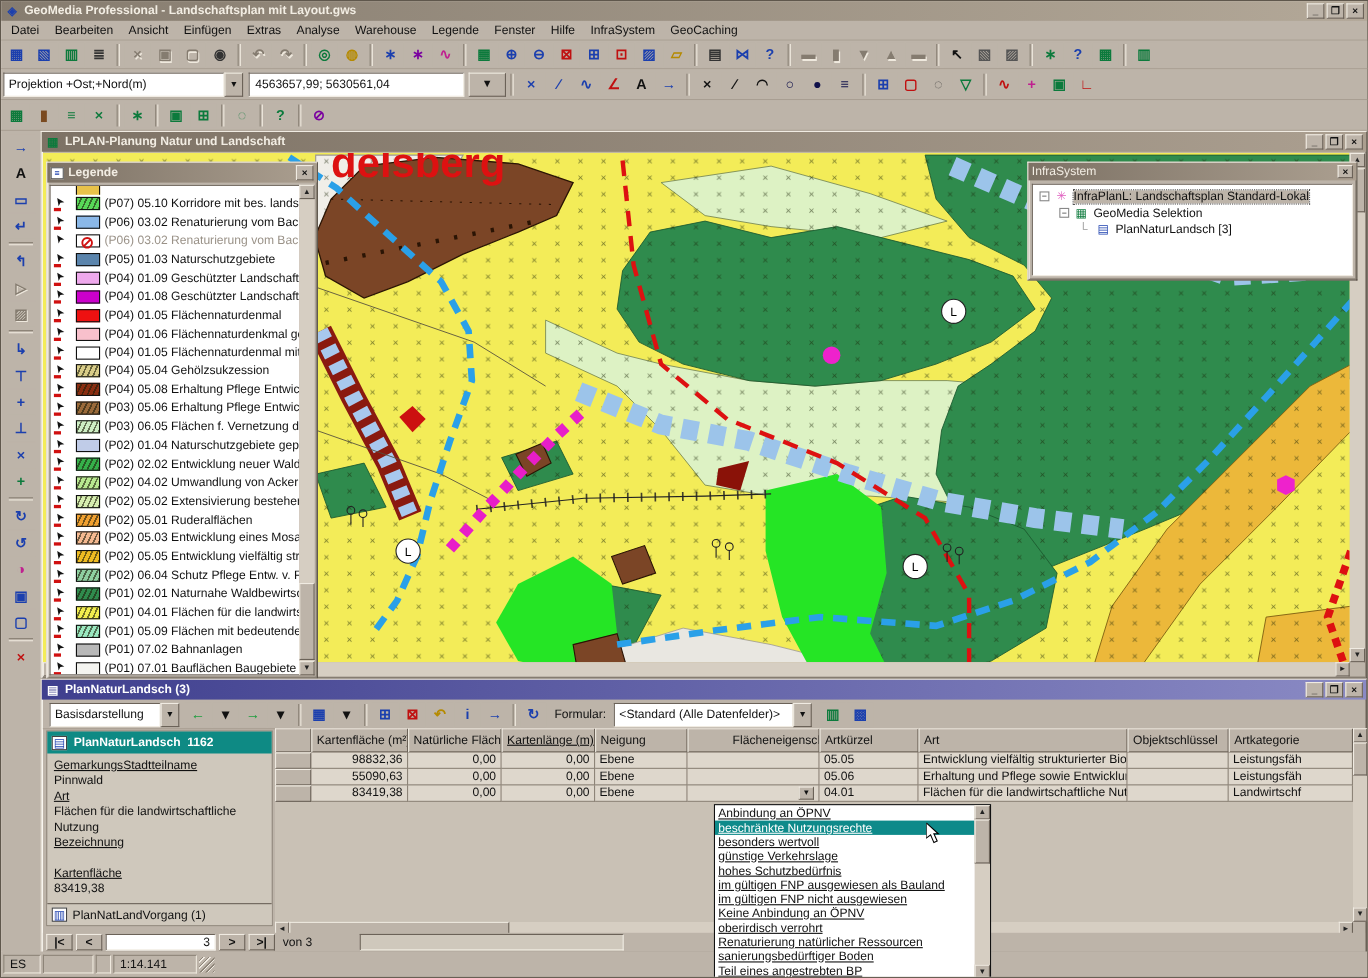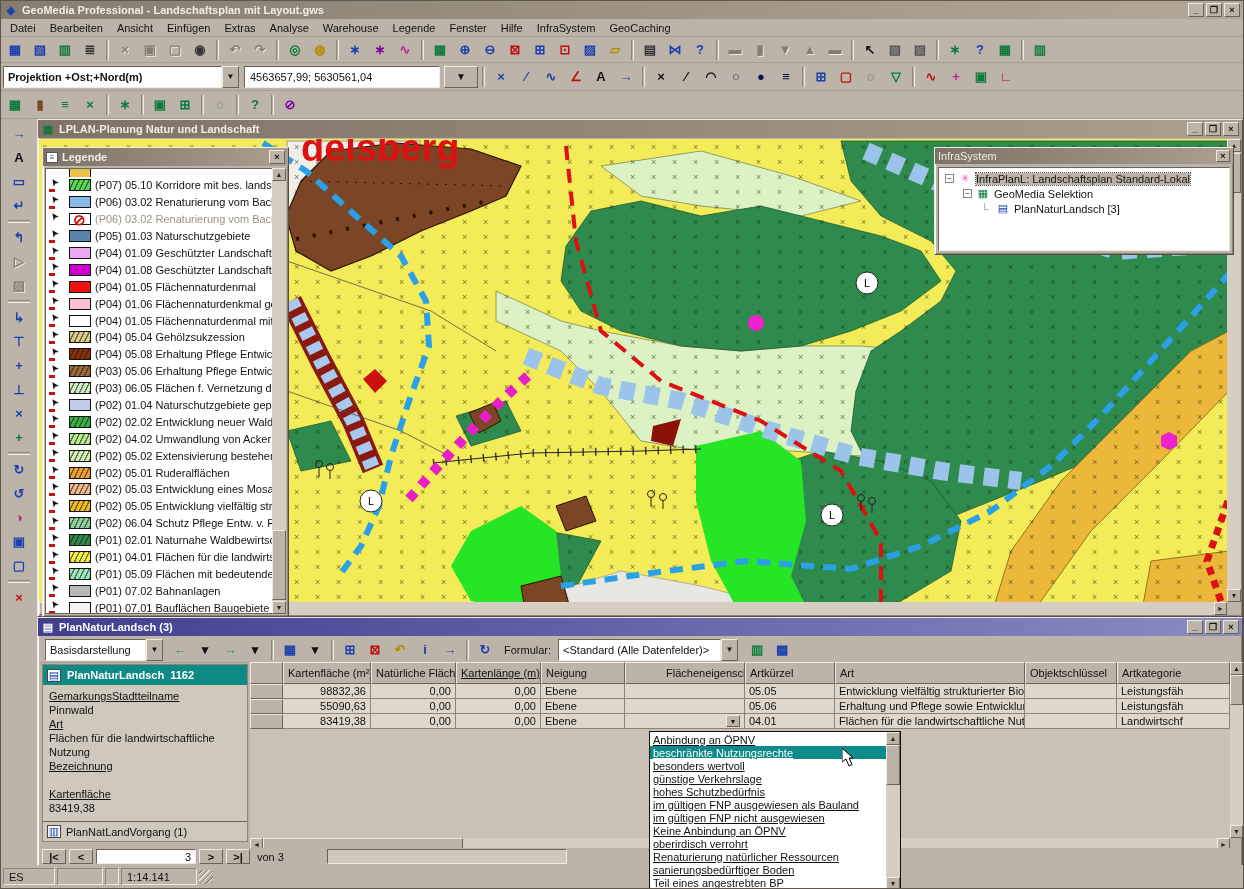--- a/index.html
+++ b/index.html
@@ -148,21 +148,21 @@
       <span class="tbtn" style="color: rgb(85, 85, 85);">▨</span>
       <span class="tsep"></span>
       <span class="tbtn" style="color: rgb(12, 122, 60);">∗</span>
       <span class="tbtn" style="color: rgb(27, 63, 174);">?</span>
       <span class="tbtn" style="color: rgb(12, 122, 60);">▦</span>
       <span class="tsep"></span>
       <span class="tbtn" style="color: rgb(12, 122, 60);">▥</span>
     </div>
 
   <div class="toolbar" style="left:0;top:62px;width:1244px;height:28px;border-bottom:1px solid #a89e92;">
-    <span class="combo" style="width:236px;font-weight:bold;">
+    <span class="combo" style="width:218px;">
       <span class="cval">Projektion +Ost;+Nord(m)</span>
       <span class="cbtn raised">▼</span>
     </span>
     <span class="sunken" style="width:196px;height:22px;display:inline-flex;align-items:center;padding:0 5px;margin-left:4px;">4563657,99; 5630561,04</span>
     <span class="raised" style="width:34px;height:22px;display:inline-flex;align-items:center;justify-content:center;margin-left:3px;font-size:10px;">▼</span>
     <span class="tsep"></span>
     <span style="display:flex;align-items:center;gap:1px;">
         <span class="tbtn" style="color: rgb(27, 63, 174);">×</span>
         <span class="tbtn" style="color: rgb(27, 63, 174);">∕</span>
         <span class="tbtn" style="color: rgb(27, 63, 174);">∿</span>
@@ -688,21 +688,21 @@
       <div class="thumb" style="left:0;top:13px;width:14px;height:40px;"></div>
       <div class="arr raised" style="bottom:0;">▼</div>
     </div>
     <svg width="14" height="20" style="position:absolute;left:192px;top:16px;z-index:60;">
       <polygon points="0,0 0,14 4,11 7,18 10,16.5 7,10 11,10" fill="#fff" stroke="#000" stroke-width="1"></polygon>
     </svg>
   </div>
 
   <div class="statusbar">
     <span style="display:flex;gap:2px;">
-        <span class="scell" style="width: 52px; height: 17px;">ES</span>
+        <span class="scell" style="width: 34px; height: 17px;">ES</span>
         <span class="scell" style="width: 46px; height: 17px;"></span>
         <span class="scell" style="width: 14px; height: 17px;"></span>
       </span>
     <span class="scell" style="width:76px;">1:14.141</span>
     <span style="width:14px;height:14px;background:
       repeating-linear-gradient(135deg,transparent 0 2px,#8d8478 2px 3px,#f0ebe2 3px 4px);"></span>
   </div>
 
 </div>
 

